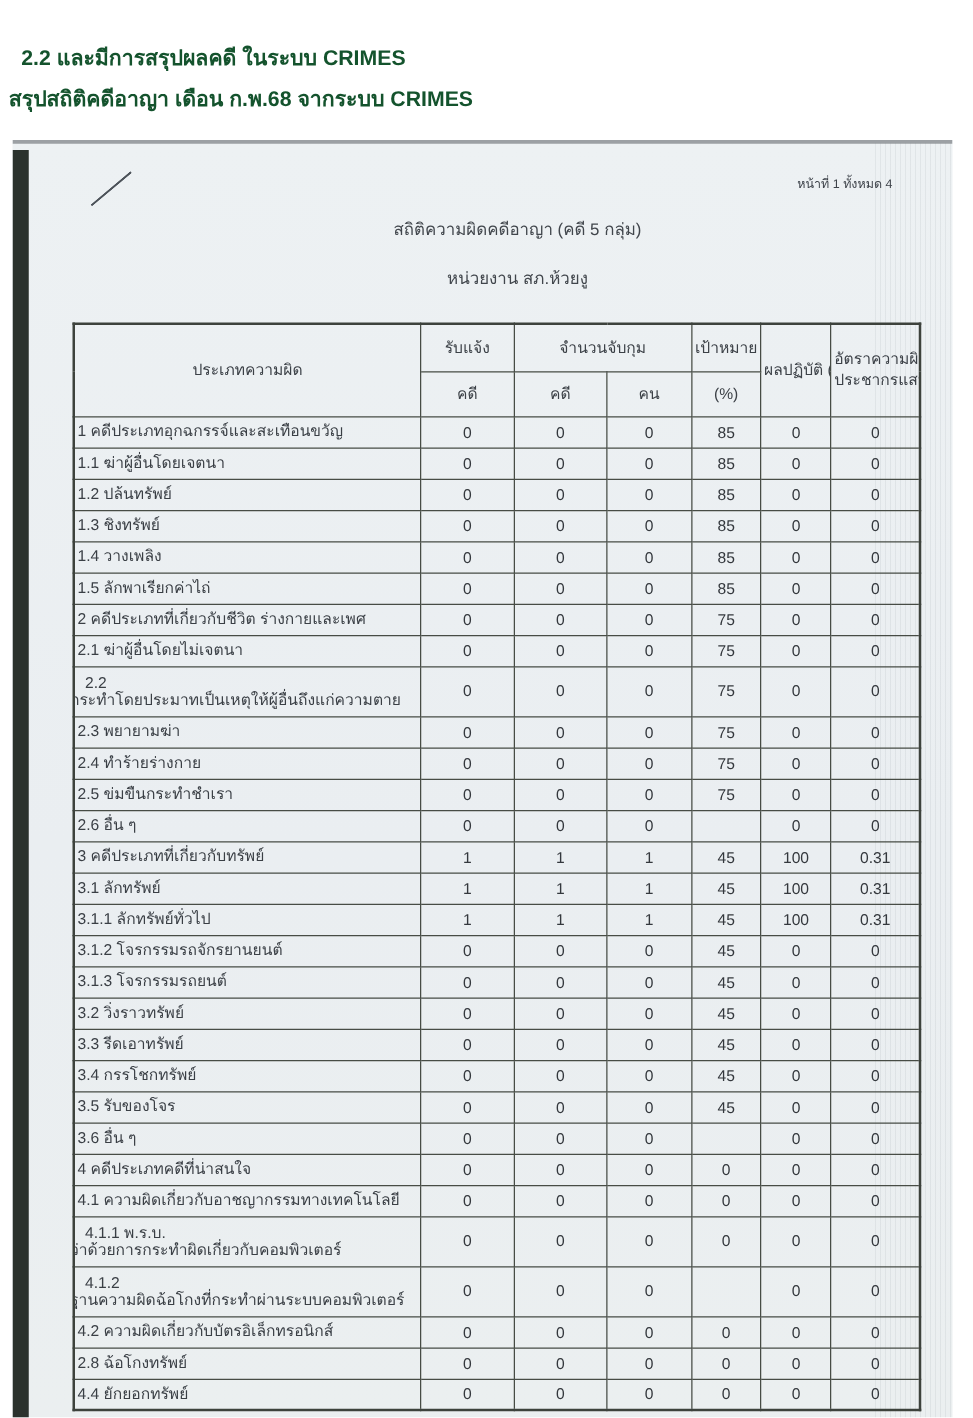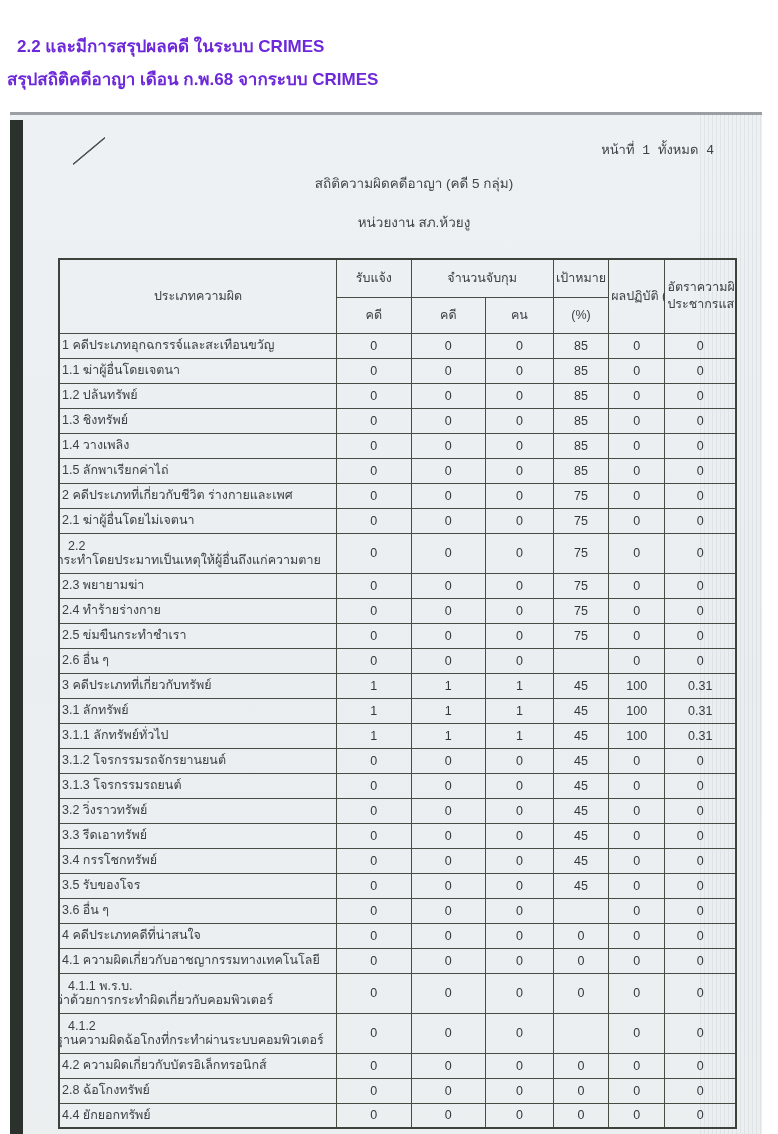--- a/index.html
+++ b/index.html
@@ -1,42 +1,42 @@
 <!DOCTYPE html>
 <html><head>
 <meta charset="utf-8">
 <style>
   html,body { margin:0; padding:0; }
   body {
     width:778px; height:1134px; background:#ffffff;
     font-family:"Liberation Sans", sans-serif;
     position:relative; overflow:hidden;
   }
-  .page-heading { position:absolute; top:38px; left:0; color:#6d28d9; }
+  .page-heading { position:absolute; top:38px; left:0; color:#14532d; }
   .page-heading .h1 { font-size:17px; font-weight:700; padding-left:17px; line-height:1.0; }
   .page-heading .h2 { font-size:17px; font-weight:700; padding-left:7px; margin-top:16px; line-height:1.0; }
 
   
   .scan {
     position:absolute; left:10px; top:112px; width:752px; height:1022px;
     background:linear-gradient(180deg,#edf1f3 0%, #eaeef1 55%, #ebeff0 100%);
     overflow:hidden;
   }
   .scan-top-edge { position:absolute; top:0; left:0; width:100%; height:3px;
     background:#878c90; opacity:.8; }
   .scan-left-strip { position:absolute; top:8px; left:0; width:13px; height:100%;
     background:#2b322d; }
   .scan-right-streaks { position:absolute; top:2px; right:0; width:62px; height:100%;
     background:repeating-linear-gradient(90deg, rgba(130,140,146,.22) 0 1px, rgba(0,0,0,0) 1px 4px);
     opacity:.55; }
   .pen-slash { position:absolute; left:58px; top:38px; width:42px; height:0;
     border-top:2.5px solid #4d535a; transform:rotate(-40deg); border-radius:2px; }
 
   .page-indicator { position:absolute; top:27px; right:48px;
-    font-size:13px; color:#3e434a;font-family:Liberation Mono, monospace; }
+    font-size:10px; color:#3e434a; }
 
   .doc-title, .doc-unit, .doc-range {
     position:absolute; left:0; width:100%; text-align:center;
     color:#41464c; font-size:13.5px;padding-left:28px;
   }
   .doc-title { top:60px; }
   .doc-unit  { top:99px; }
   .doc-range { top:130px; }
 
   table.crime {

